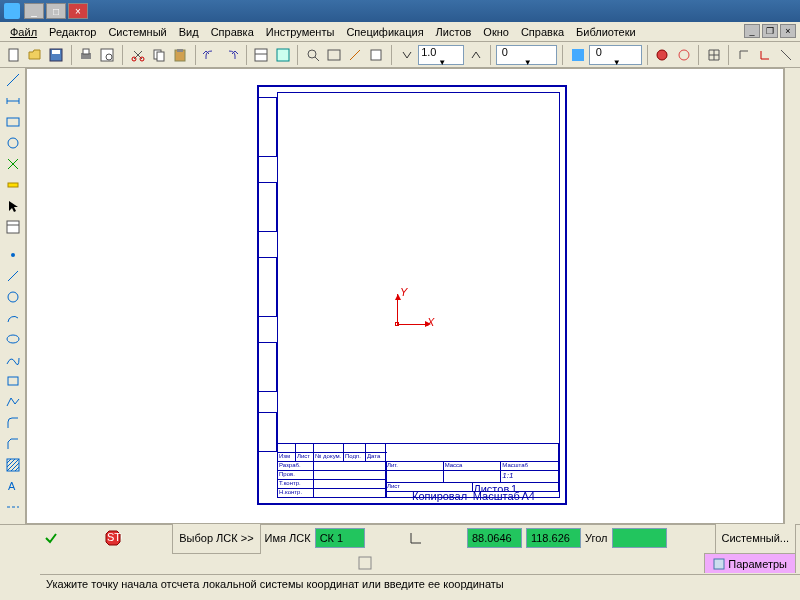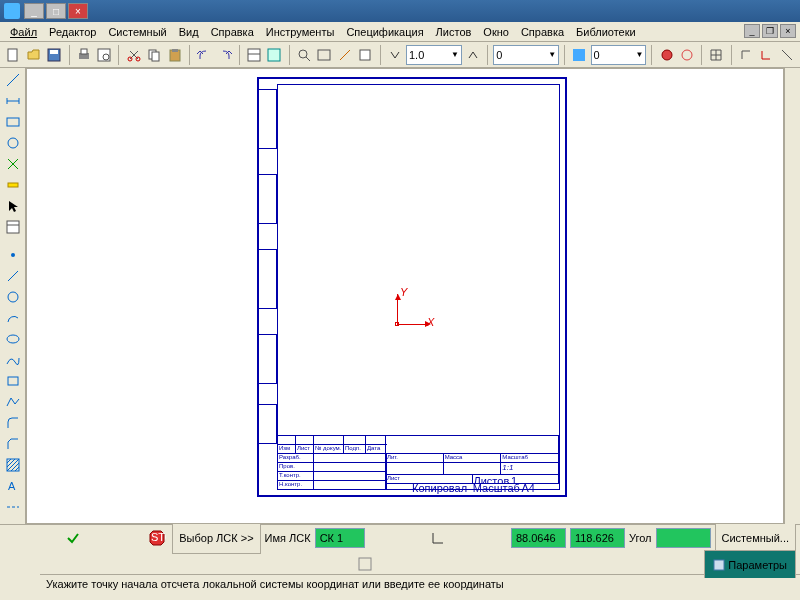--- a/index.html
+++ b/index.html
@@ -14,30 +14,30 @@
 
 .menubar { background: #ece9d8; height: 20px; display: flex; align-items: center; padding: 0 4px; border-bottom: 1px solid #aca899; position: relative; }
 .menu-item { padding: 2px 6px; cursor: default; }
 .menu-item u { text-decoration: underline; }
 .mdi-btns { position: absolute; right: 4px; top: 2px; display: flex; gap: 2px; }
 .mdi-btn { width: 16px; height: 14px; background: #c0c0c0; border: 1px solid #888; font-size: 9px; display: flex; align-items: center; justify-content: center; }
 
 .toolbar { background: #ece9d8; height: 26px; display: flex; align-items: center; padding: 2px 4px; border-bottom: 1px solid #aca899; gap: 2px; }
 .tbtn { width: 22px; height: 22px; border: 1px solid transparent; display: flex; align-items: center; justify-content: center; }
 .sep { width: 1px; height: 20px; background: #aca899; margin: 0 3px; }
-.combo { height: 20px; border: 1px solid #7f9db9; background: #fff; padding: 0 2px; display: flex; align-items: center; }
+.combo { height: 20px; border: 1px solid #7f9db9; background: #fff; padding: 0 2px; display: flex; align-items: center; flex-direction: column; }
 .combo input { border: none; outline: none; width: 40px; font-size: 11px; }
 .combo .arrow { margin-left: 2px; font-size: 8px; }
 
 .workarea { position: relative; height: 456px; display: flex; }
 .left-tools { width: 26px; background: #ece9d8; border-right: 1px solid #aca899; display: flex; flex-direction: column; padding-top: 2px; gap: 1px; }
 .ltbtn { width: 22px; height: 20px; margin: 0 auto; display: flex; align-items: center; justify-content: center; }
 
 .canvas-wrap { flex: 1; background: #fff; position: relative; overflow: hidden; border: 1px solid #aca899; }
-.sheet { position: absolute; left: 230px; top: 8px; width: 310px; height: 420px; border: 2px solid #0000aa; background: #fff; }
+.sheet { position: absolute; left: 230px; top: 16px; width: 310px; height: 420px; border: 2px solid #0000aa; background: #fff; }
 .inner-frame { position: absolute; left: 18px; top: 5px; right: 5px; bottom: 5px; border: 1px solid #0000aa; }
 .stamp-col { position: absolute; left: 0; top: 5px; width: 18px; bottom: 5px; }
 .stamp-seg { border: 1px solid #0000aa; border-left: none; position: absolute; left: 0; right: 0; }
 .title-block { position: absolute; right: 5px; bottom: 5px; width: 175px; height: 55px; border: 1px solid #0000aa; }
 .tb-row { border-bottom: 1px solid #0000aa; height: 9px; display: flex; }
 .tb-cell { border-right: 1px solid #0000aa; flex: 1; font-size: 6px; padding: 0 1px; color: #0000aa; overflow: hidden; }
 .left-stamp { position: absolute; left: 18px; bottom: 5px; width: 110px; height: 55px; border: 1px solid #0000aa; border-right: none; }
 .ls-row { border-bottom: 1px solid #0000aa; height: 9px; display: flex; }
 .ls-cell { border-right: 1px solid #0000aa; font-size: 6px; padding: 0 1px; color: #0000aa; overflow: hidden; }
 .scale-txt { position: absolute; right: 8px; bottom: 28px; font-size: 9px; font-style: italic; color: #0000aa; }
@@ -48,23 +48,23 @@
 .axis-o { position: absolute; left: -2px; top: -2px; width: 4px; height: 4px; border: 1px solid #d00; }
 .lbl-y { position: absolute; left: 3px; top: -38px; font-size: 11px; font-style: italic; }
 .lbl-x { position: absolute; left: 30px; top: -8px; font-size: 11px; font-style: italic; }
 .arr-y { position:absolute; left:-2px; top:-30px; border-left:3px solid transparent; border-right:3px solid transparent; border-bottom:6px solid #d00; }
 .arr-x { position:absolute; left:28px; top:-3px; border-top:3px solid transparent; border-bottom:3px solid transparent; border-left:6px solid #d00; }
 
 .scrollbar-v { width: 16px; background: #ece9d8; border-left: 1px solid #aca899; }
 
 .prop-panel { height: 50px; background: #ece9d8; border-top: 1px solid #aca899; display: flex; flex-direction: column; }
 .prop-row { height: 26px; display: flex; align-items: center; padding: 2px 4px; gap: 4px; }
-.prop-btn { height: 32px; padding: 0 6px; border: 1px solid #aca899; background: #ece9d8; display: flex; align-items: center; }
+.prop-btn { height: 32px; padding: 0 6px; border: 1px solid #aca899; background: #ece9d8; display: flex; align-items: center; margin-left: 44px; }
 .prop-input { height: 20px; border: 1px solid #7f9db9; background: #22c55e; padding: 0 4px; }
-.prop-tab { height: 28px; padding: 2px 8px; border: 1px solid #aca899; border-bottom: none; background: #0f766e; display: flex; align-items: center; gap: 3px; }
+.prop-tab { height: 20px; padding: 2px 8px; border: 1px solid #aca899; border-bottom: none; background: #f0abfc; display: flex; align-items: center; gap: 3px; }
 .stop-btn { width: 22px; height: 22px; display:flex; align-items:center; justify-content:center; }
 
 .statusbar { height: 18px; background: #ece9d8; border-top: 1px solid #aca899; padding: 2px 6px; font-size: 10px; display: flex; align-items: center; margin-left: 40px; }
 
 svg { display: block; }
 </style>
 </head>
 <body>
 
 <div class="titlebar">

